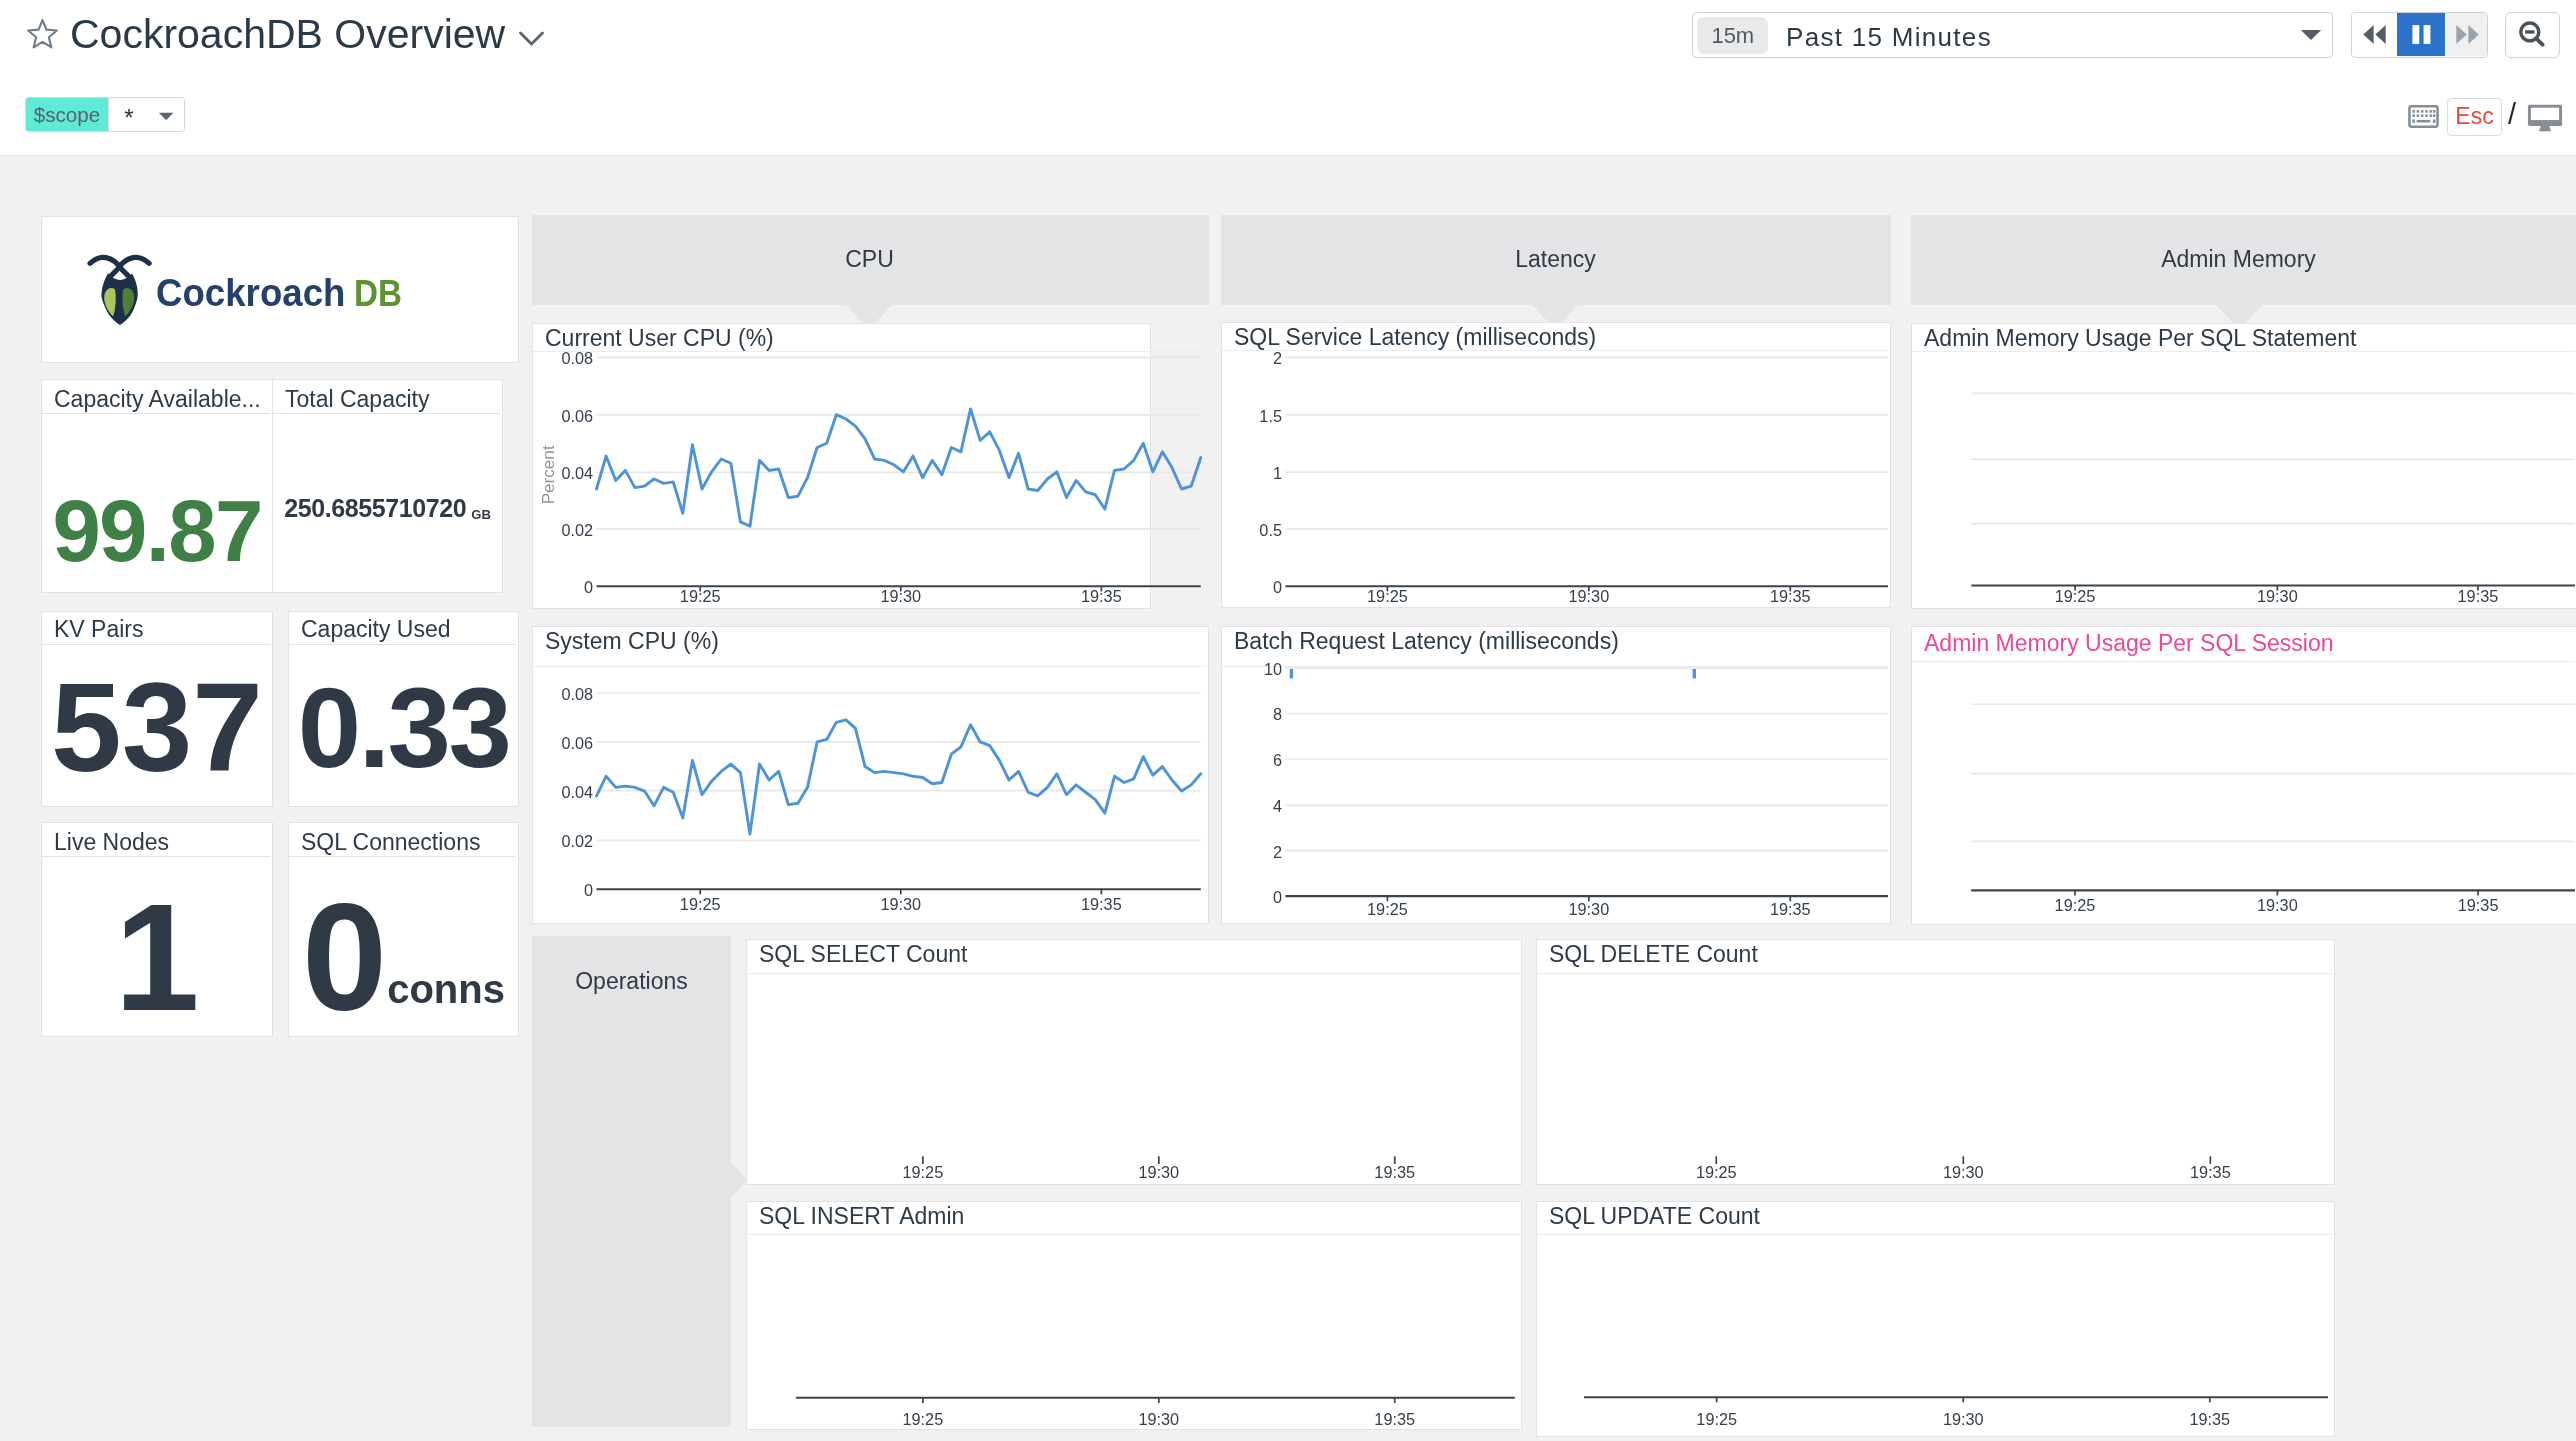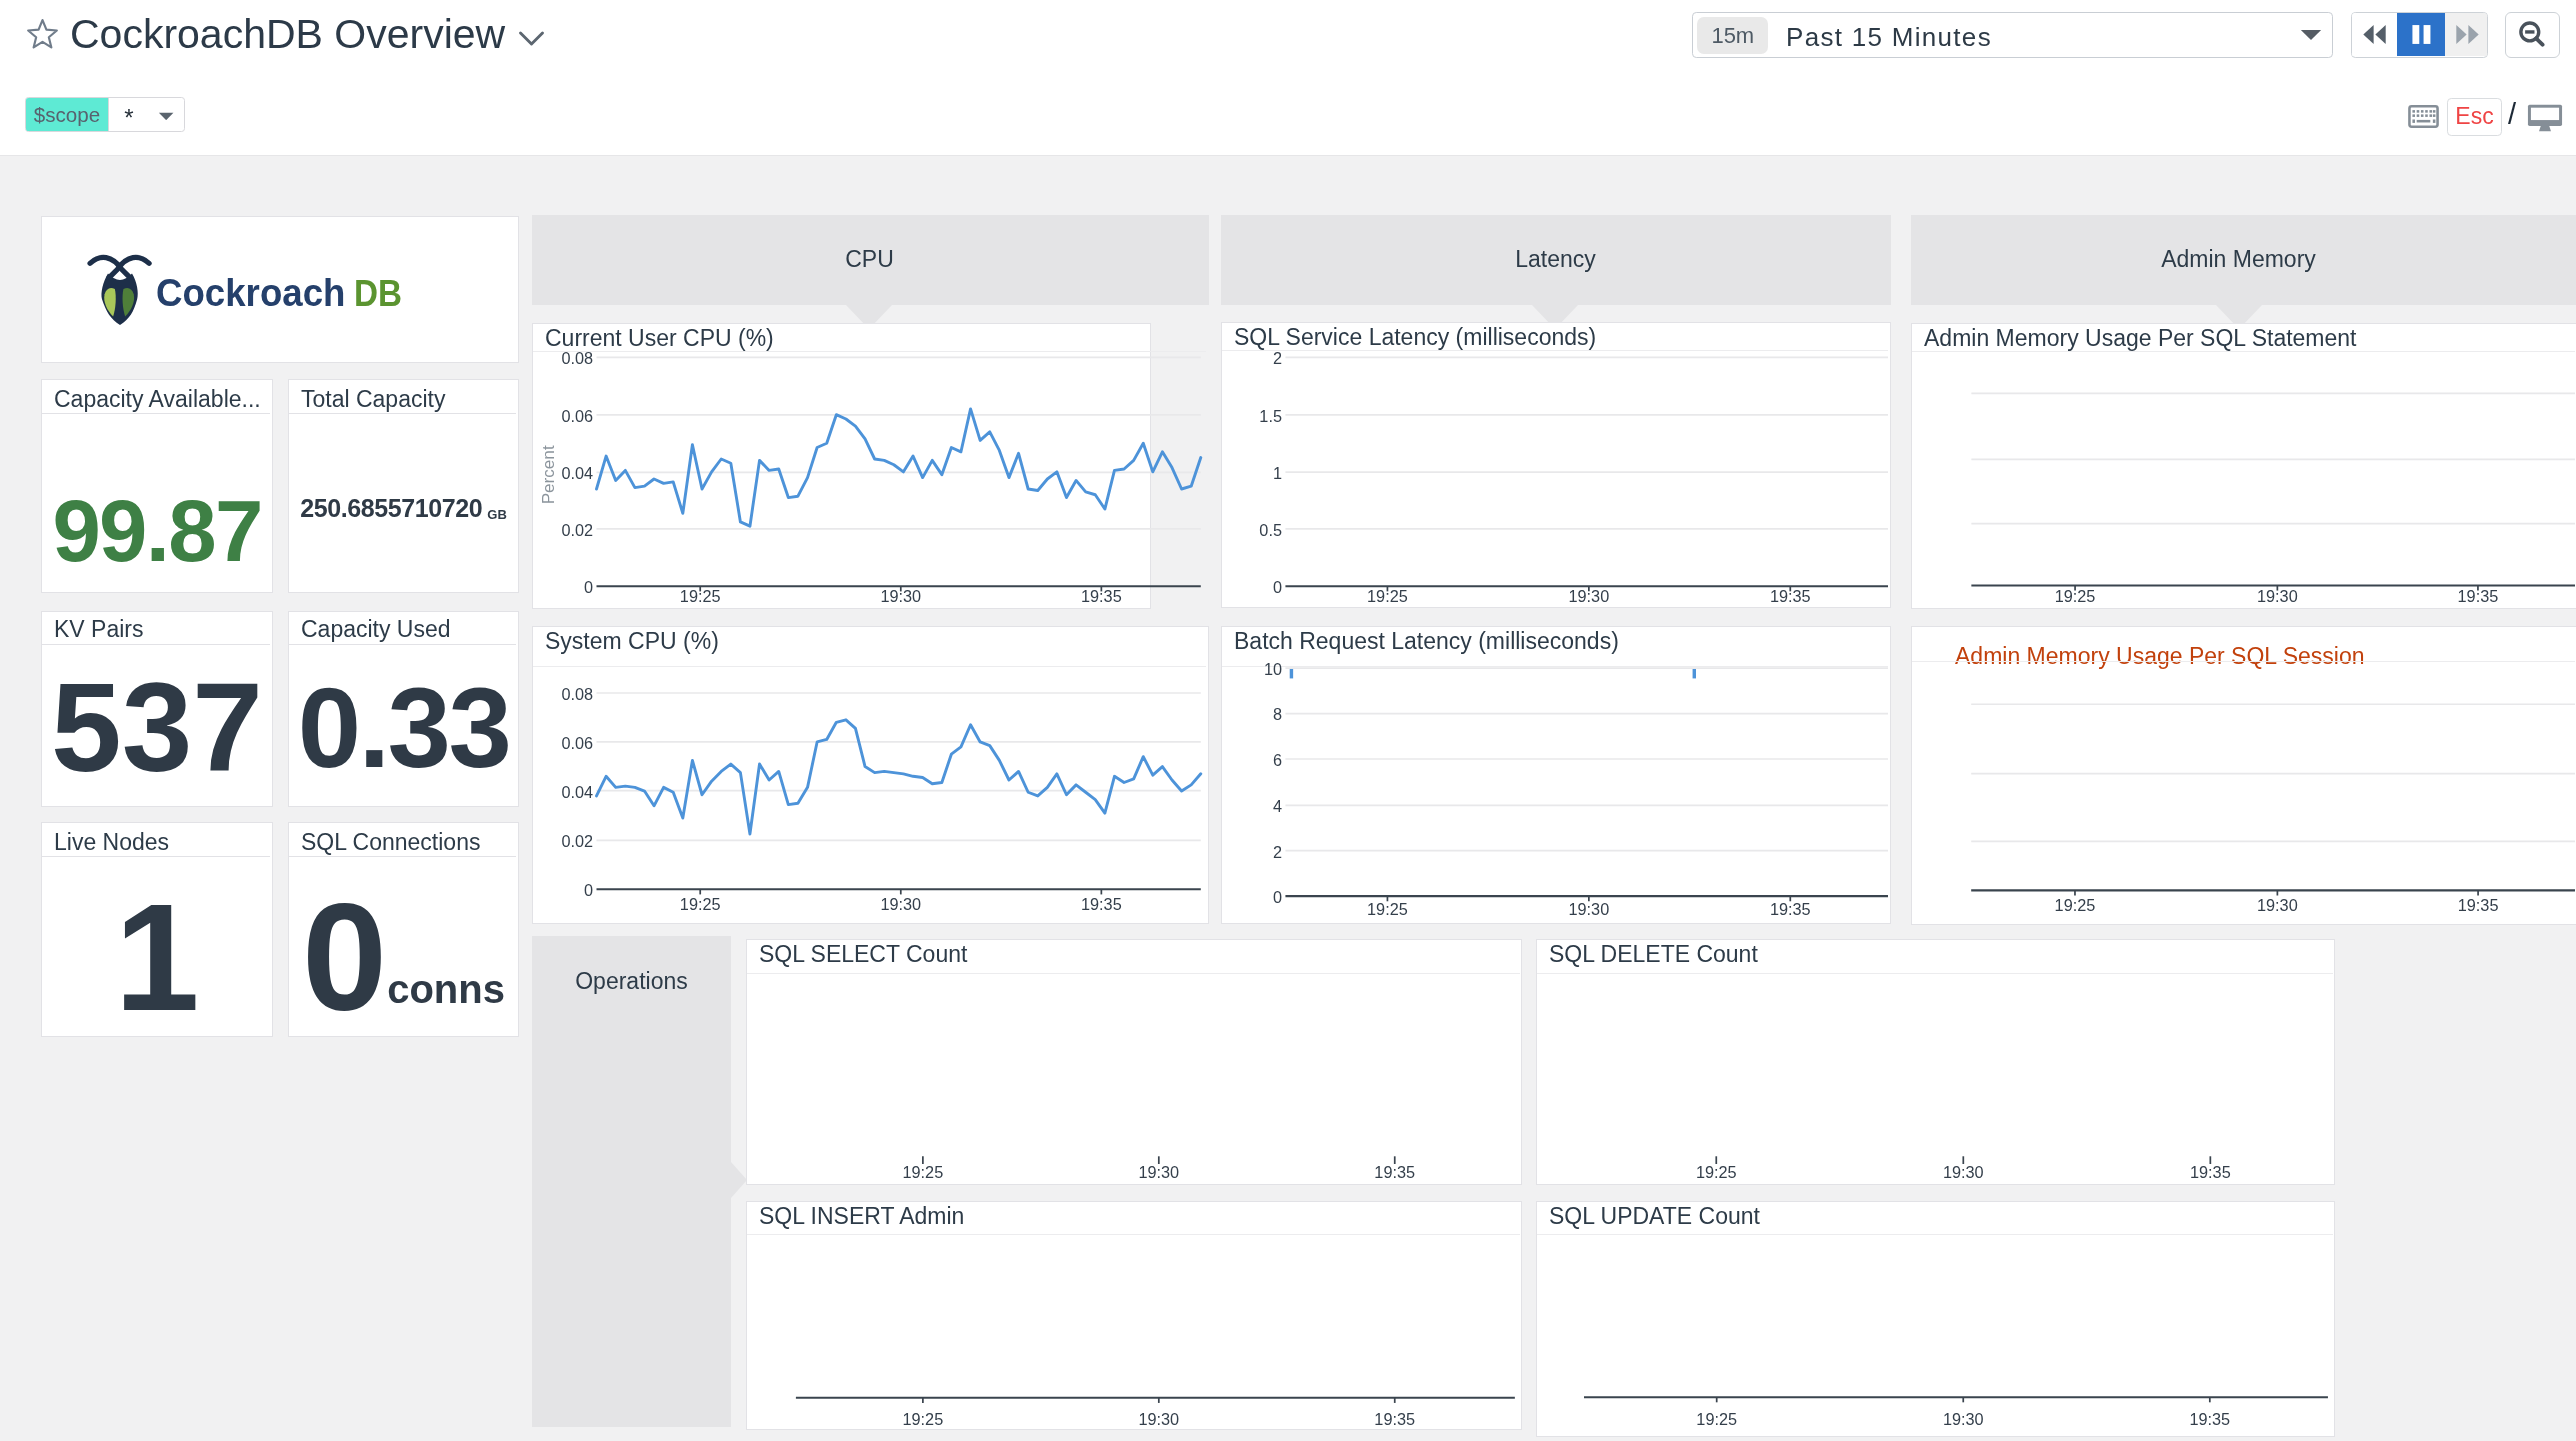--- a/index.html
+++ b/index.html
@@ -101,21 +101,21 @@
  </g>
 </svg>
 </div>
 <div class="card" style="left:41px;top:379px;width:232px;height:214px;">
     <div class="abs" style="left:12px;top:6px;font-size:23px;color:#2d3b48;white-space:nowrap;">Capacity Available...</div>
     <div class="abs" style="left:0;top:33px;width:228px;border-top:1.7px solid #e2e2e6;"></div>
     <div class="abs" style="left:0;top:35px;width:100%;height:176px;padding-top:11px;display:flex;align-items:center;justify-content:center;">
       <span style="font-size:87px;font-weight:bold;color:#3e8045;letter-spacing:-1.7px;margin-top:45px;">99.87</span>
     </div>
   </div>
-<div class="card" style="left:288px;top:379px;width:231px;height:214px;">
+<div class="card" style="left:272px;top:379px;width:231px;height:214px;">
     <div class="abs" style="left:12px;top:6px;font-size:23px;color:#2d3b48;white-space:nowrap;">Total Capacity</div>
     <div class="abs" style="left:0;top:33px;width:227px;border-top:1.7px solid #e2e2e6;"></div>
     <div class="abs" style="left:0;top:35px;width:100%;height:176px;padding-top:11px;display:flex;align-items:center;justify-content:center;">
       <span style="font-size:25px;font-weight:bold;color:#2f3a46;letter-spacing:-0.4px;">250.6855710720</span>
       <span style="font-size:13px;font-weight:bold;color:#2f3a46;margin-left:5.1px;margin-top:12px;">GB</span>
     </div>
   </div>
 <div class="card" style="left:41px;top:611px;width:232px;height:196px;">
     <div class="abs" style="left:12px;top:4.3px;font-size:23px;color:#2d3b48;white-space:nowrap;">KV Pairs</div>
     <div class="abs" style="left:0;top:32px;width:228px;border-top:1.7px solid #e2e2e6;"></div>
@@ -262,21 +262,21 @@
       <line x1="2298" y1="682" x2="3004" y2="682" stroke="#3a444e" stroke-width="2.4"></line>
       <line x1="2419" y1="682" x2="2419" y2="688" stroke="#3a444e" stroke-width="2"></line>
       <line x1="2655" y1="682" x2="2655" y2="688" stroke="#3a444e" stroke-width="2"></line>
       <line x1="2889" y1="682" x2="2889" y2="688" stroke="#3a444e" stroke-width="2"></line>
       <text x="2419" y="701" font-size="19px" fill="#343f4b" text-anchor="middle">19:25</text>
       <text x="2655" y="701" font-size="19px" fill="#343f4b" text-anchor="middle">19:30</text>
       <text x="2889" y="701" font-size="19px" fill="#343f4b" text-anchor="middle">19:35</text>
     </svg>
   </div>
 <div class="card" style="left:1911px;top:626px;width:666px;height:299px;">
-    <div class="abs" style="left:12px;top:16px;font-size:23px;color:#c2410c;margin-left:31px;">Admin Memory Usage Per SQL Session</div>
+    <div class="abs" style="left:12px;top:3px;font-size:23px;color:#ec4899;">Admin Memory Usage Per SQL Session</div>
     <div class="abs" style="left:0;top:34px;width:663px;border-top:1.7px solid #ececee;"></div>
     <svg class="abs" style="left:0;top:0;" width="663" height="296" viewBox="2229 730 773 345">
       <line x1="2298" y1="820" x2="3004" y2="820" stroke="#e8e8ea" stroke-width="2"></line>
       <line x1="2298" y1="901" x2="3004" y2="901" stroke="#e8e8ea" stroke-width="2"></line>
       <line x1="2298" y1="980" x2="3004" y2="980" stroke="#e8e8ea" stroke-width="2"></line>
       <line x1="2298" y1="1037" x2="3004" y2="1037" stroke="#3a444e" stroke-width="2.4"></line>
       <line x1="2419" y1="1037" x2="2419" y2="1043" stroke="#3a444e" stroke-width="2"></line>
       <line x1="2655" y1="1037" x2="2655" y2="1043" stroke="#3a444e" stroke-width="2"></line>
       <line x1="2889" y1="1037" x2="2889" y2="1043" stroke="#3a444e" stroke-width="2"></line>
       <text x="2419" y="1061" font-size="19px" fill="#343f4b" text-anchor="middle">19:25</text>

